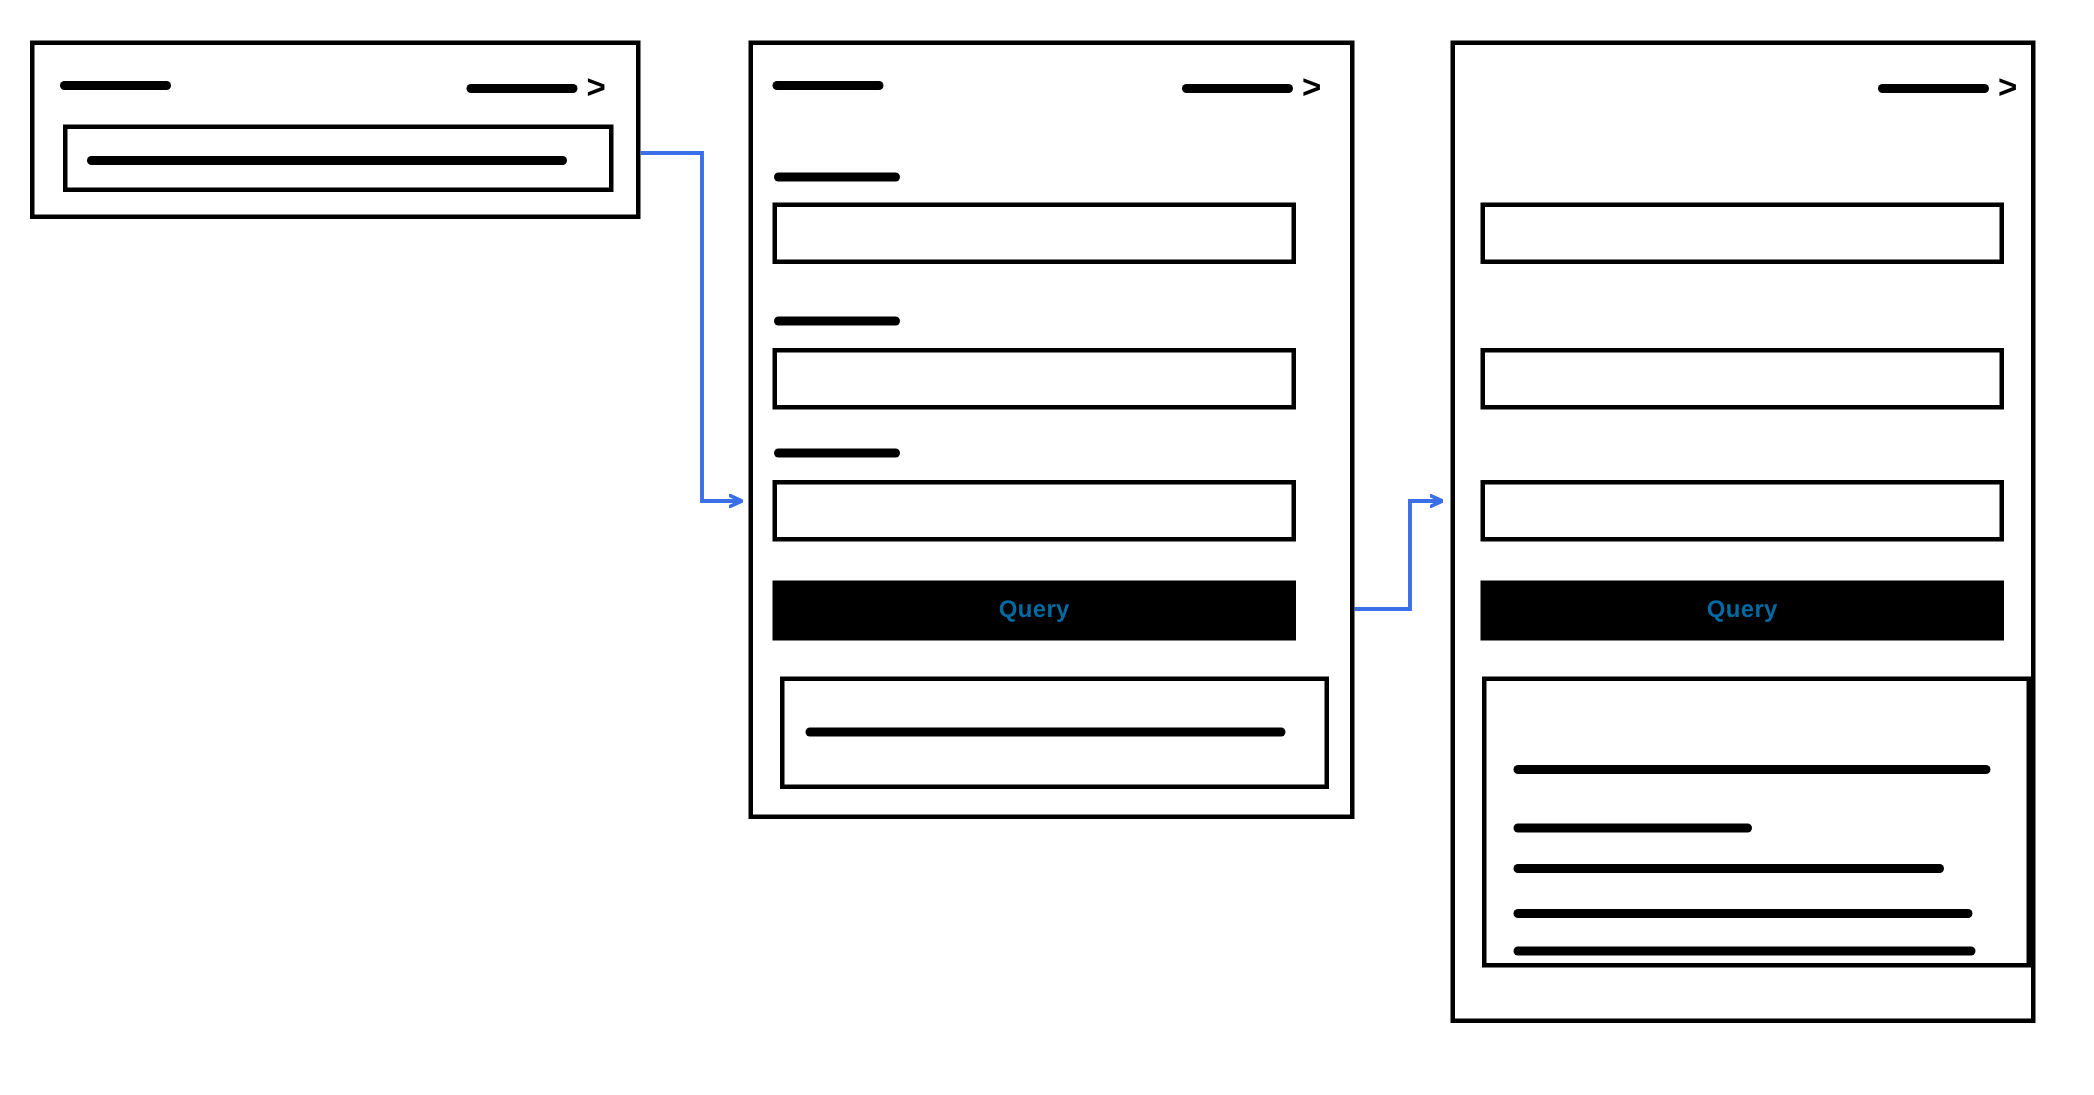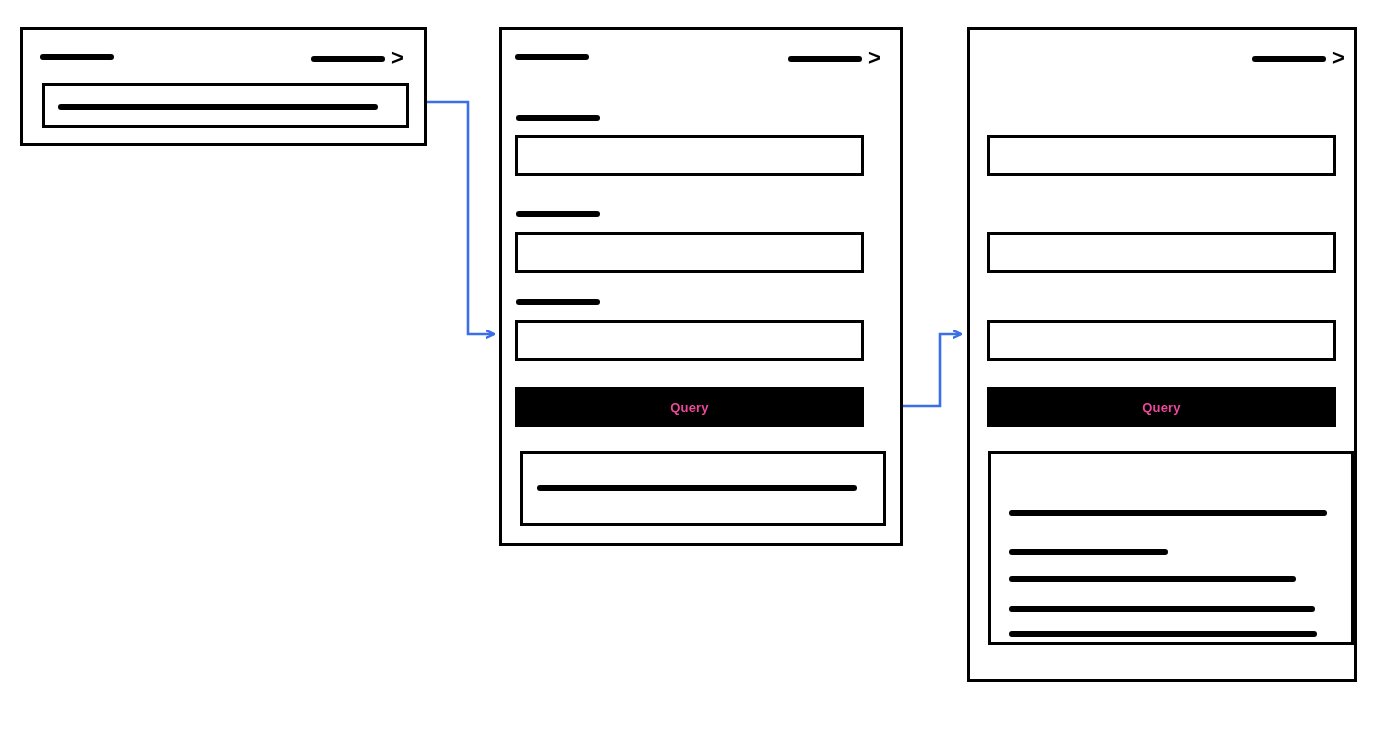--- a/index.html
+++ b/index.html
@@ -66,25 +66,25 @@
     position:absolute;
     background:#ffffff;
     border:3px solid #000000;
     box-sizing:border-box;
   }
 
   
   .query-btn{
     position:absolute;
     background:#000000;
-    color:#ec4899;
+    color:#0369a1;
     display:flex;
     align-items:center;
     justify-content:center;
-    font-size:13px;
+    font-size:16px;
     font-weight:700;
     letter-spacing:.2px;
     box-sizing:border-box;
     border:none;
     cursor:pointer;
     font-family:"Liberation Sans", sans-serif;
   }
 
   
   .result-box{

